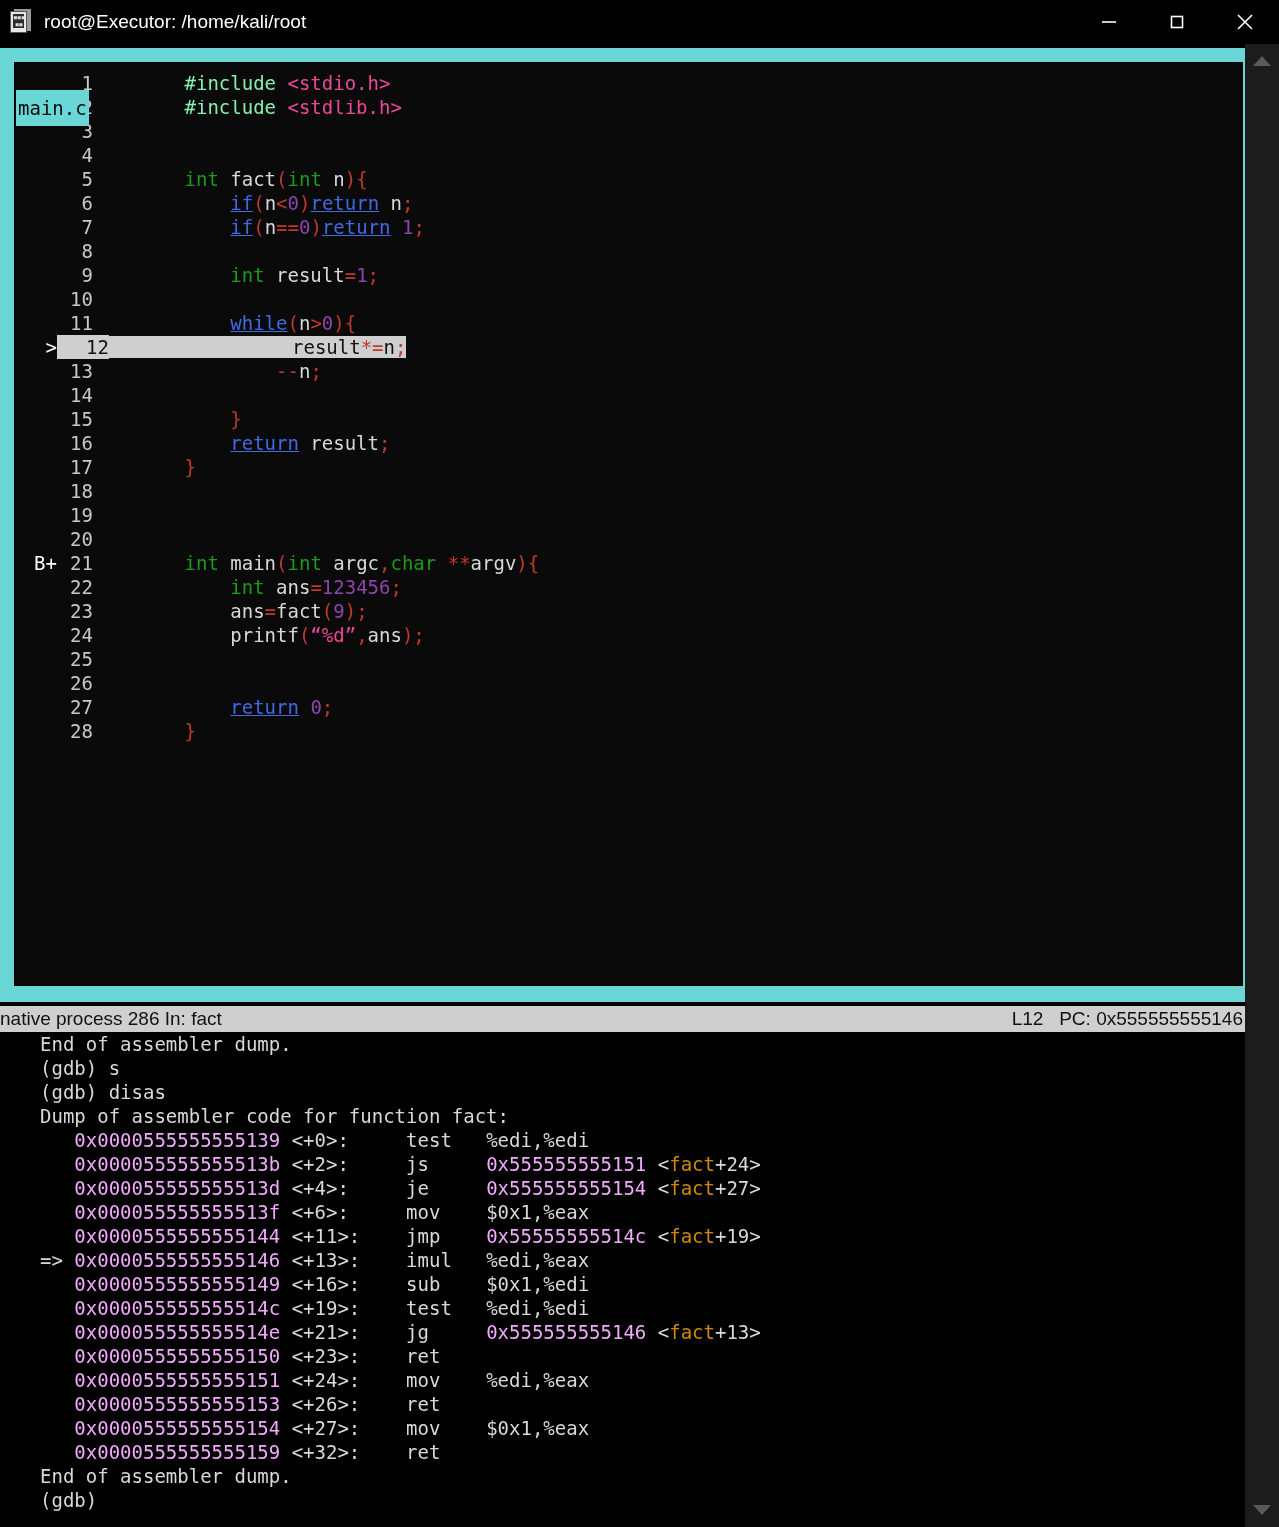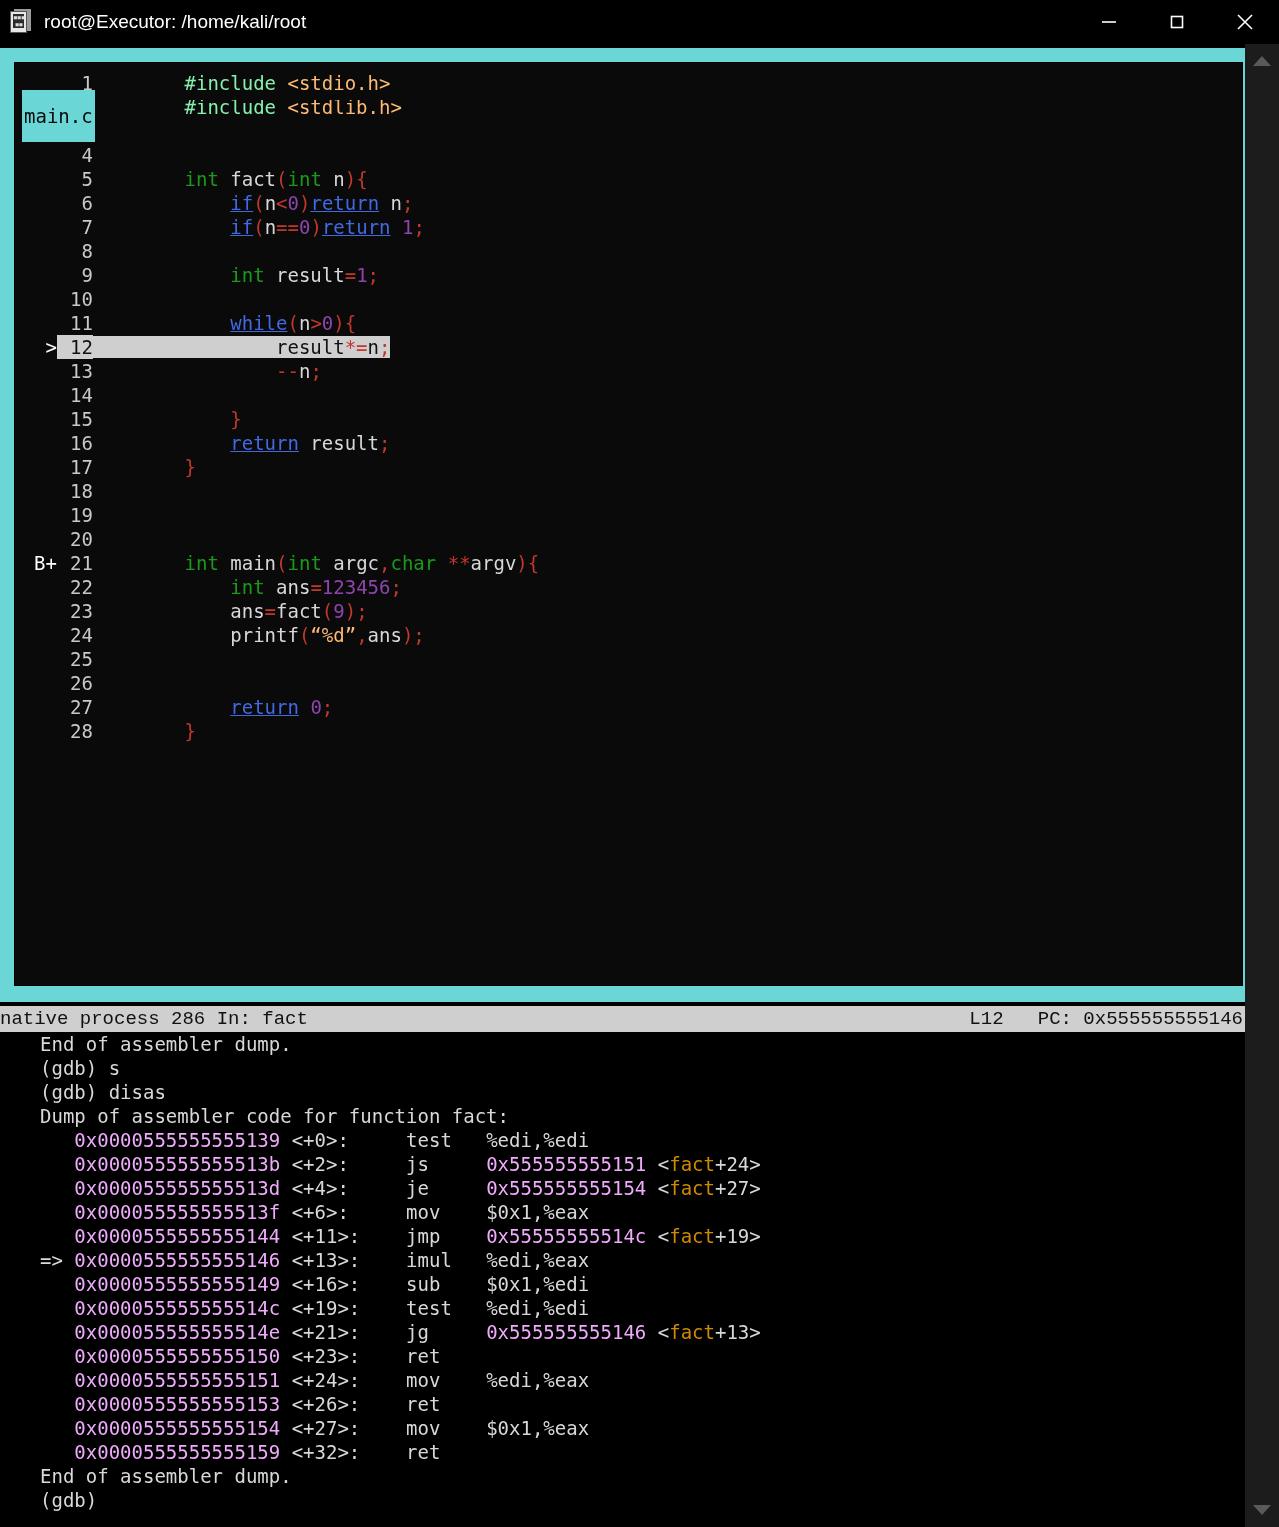--- a/index.html
+++ b/index.html
@@ -111,28 +111,28 @@
     left: 14px; top: 14px;
     width: 1229px;
     height: 924px;
     background: #0a0a0a;
     border: 1px solid #000;
     box-sizing: border-box;
     overflow: hidden;
   }
   .panel-title {
     position: absolute;
-    left: 22px;
+    left: 16px;
     top: 46px;
     color: #0a0a0a;
     font-family: "DejaVu Sans Mono", monospace;
     font-size: 19px;
     line-height: 20px;
     background: #6ad6d6;
-    padding: 16px 2px;
+    padding: 8px 2px;
     z-index: 6;
     white-space: pre;
   }
   .title-box-l {
     position: absolute;
     left: 21px; top: 50px;
     width: 2px; height: 14px;
     background: #0a0a0a;
     z-index: 5;
   }
@@ -170,49 +170,49 @@
     width: 36px;
     text-align: right;
     color: #c9c9c9;
   }
   .ctext { color: #d8d8d8; }
   .cl.hl { }
   .cl.hl .lnum,
   .cl.hl .ctext {
     background: #cfcfcf;
   }
-  .cl.hl .lnum { color: #111; }
+  .cl.hl .lnum { color: #111; padding-left: 16px; }
   .cl.hl .ctext { color: #111; text-align: center; }
   .cl.hl .ctext .kw,
   .cl.hl .ctext .op,
   .cl.hl .ctext .num,
   .cl.hl .ctext .str,
   .cl.hl .ctext .typ,
   .cl.hl .ctext .pp { }
 
   .kw  { color: #4169e1; text-decoration: underline; }
   .typ { color: #1a9a1a; }
   .pp  { color: #86efac; }
-  .str { color: #fdba74; }
+  .str { color: #ec4899; }
   .op  { color: #c0392b; }
   .num { color: #8e44ad; }
   .pun { color: #c0392b; }
   .id  { color: #d8d8d8; }
   .hl .op { color: #c0392b; }
   .hl .id { color: #111; }
   .hl .pun { color: #c0392b; }
 
   
   .statusbar {
     position: absolute;
     left: 0; top: 1006px;
     width: 1245px; height: 26px;
     background: #cfcfcf;
     color: #111;
-    font-family: Liberation Mono, monospace;
+    font-family: Liberation Sans, sans-serif;
     font-size: 19px;
     line-height: 26px;
     white-space: pre;
     overflow: hidden;
   }
   .status-left { position: absolute; left: 0; top: 0; }
   .status-right { position: absolute; right: 2px; top: 0; }
 
   
   .console {

